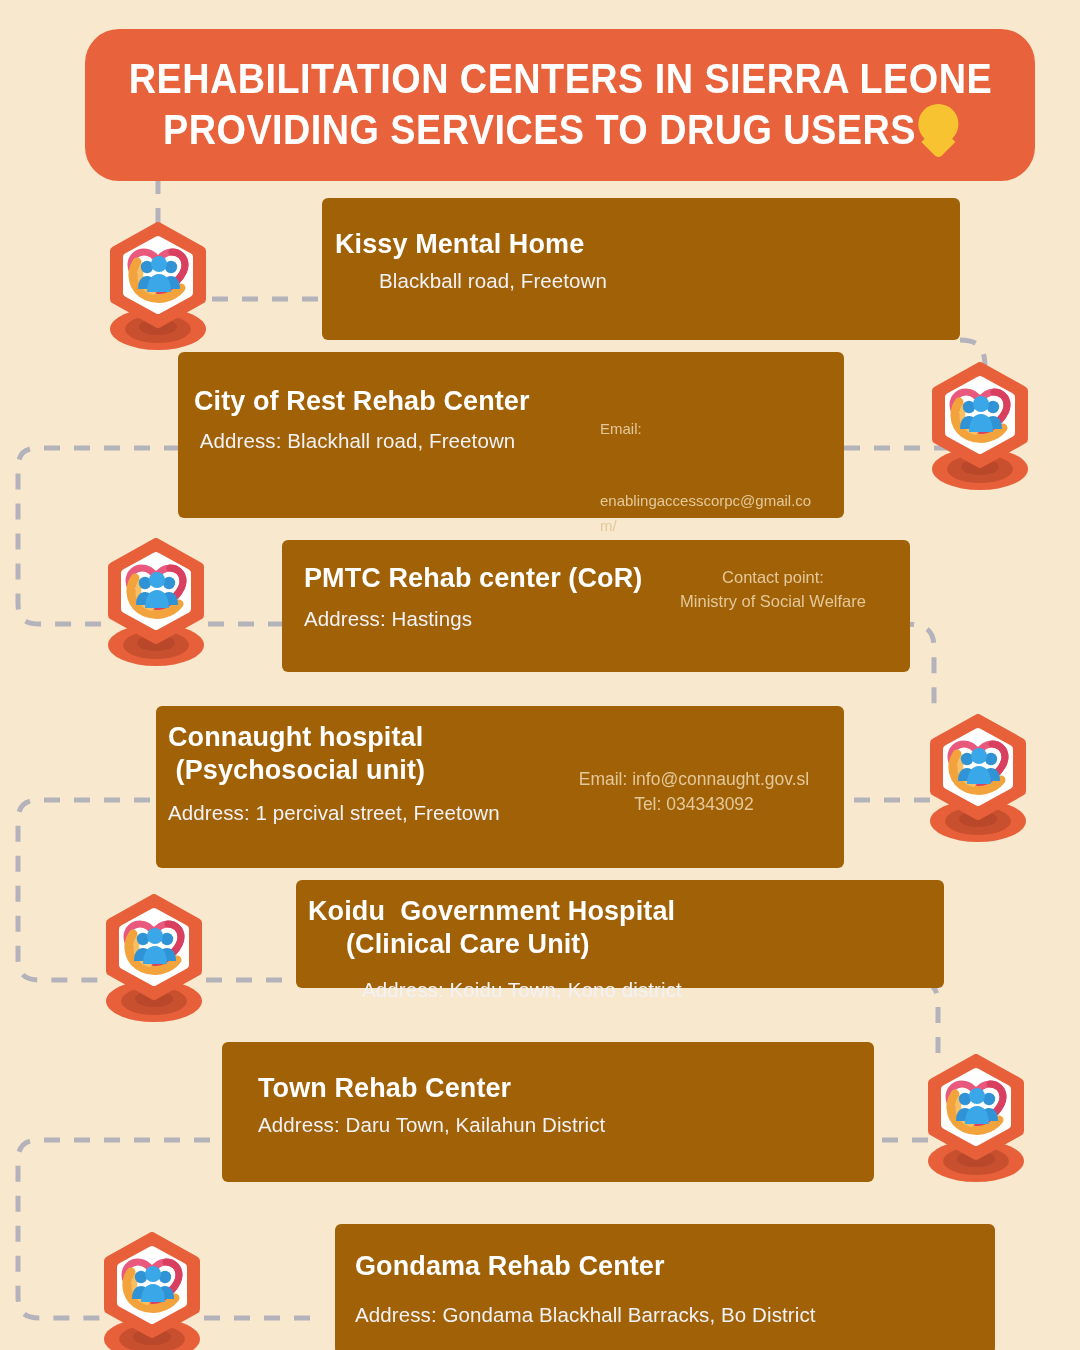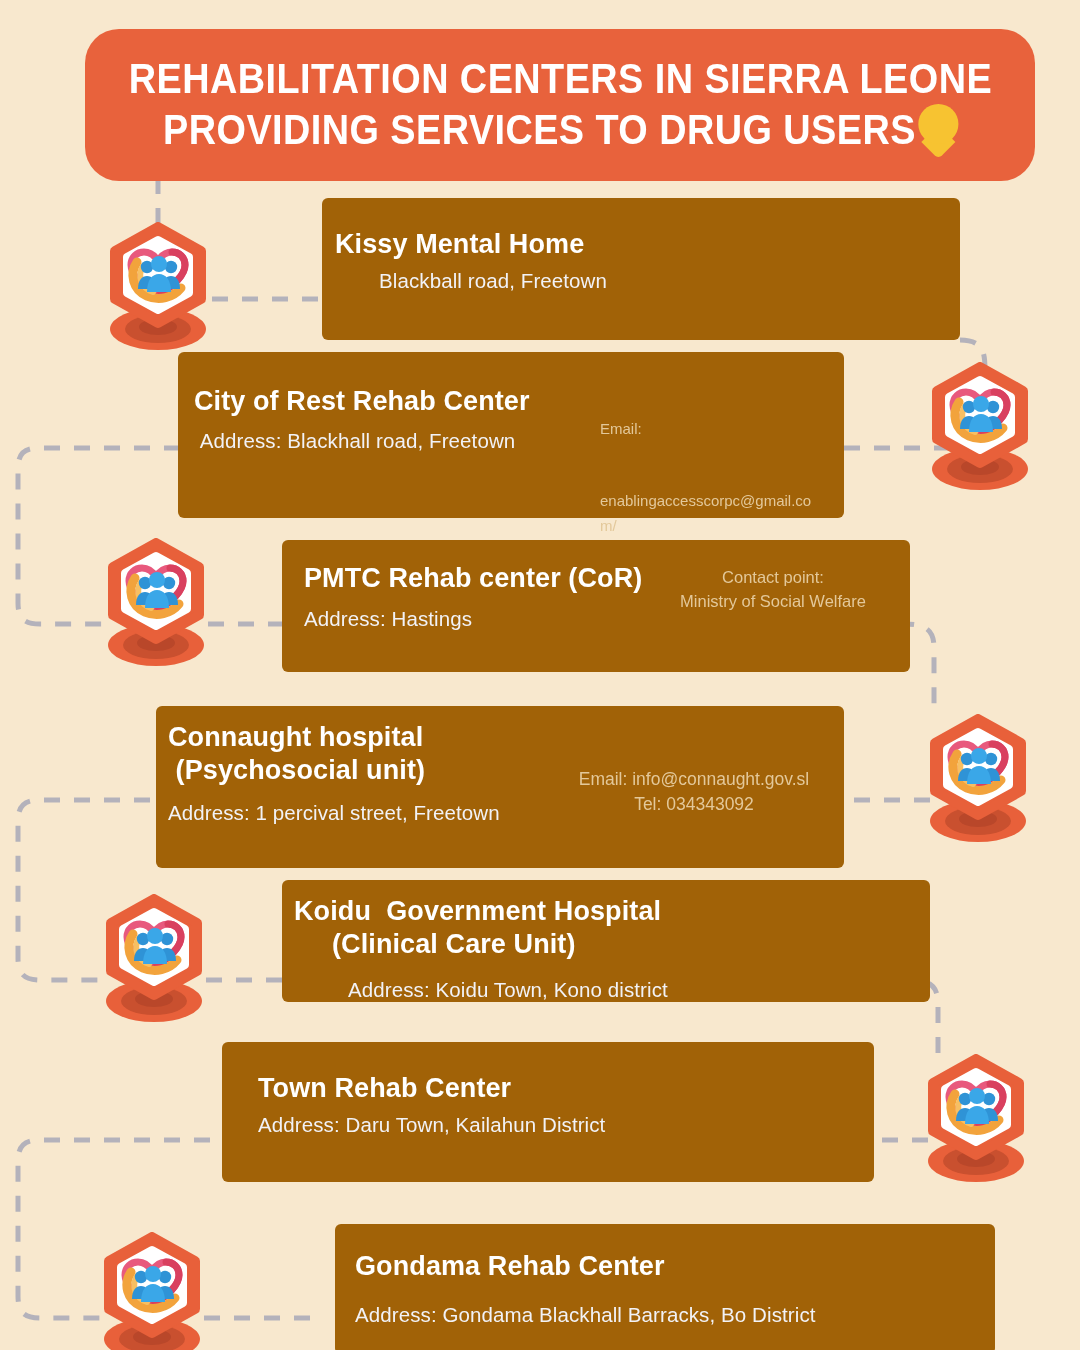--- a/index.html
+++ b/index.html
@@ -231,21 +231,21 @@
   </div>
 
   <div class="card" style="left:156px; top:706px; width:688px; height:162px;">
     <div class="card-title" style="position:absolute; left:12px; top:15px;">Connaught hospital
  (Psychosocial unit)</div>
     <div class="card-sub" style="position:absolute; left:12px; top:94px;">Address: 1 percival street, Freetown</div>
     <div class="card-meta mid" style="left:400px; top:24px; width:276px;margin-top:37px;">Email: info@connaught.gov.sl
 Tel: 034343092</div>
   </div>
 
-  <div class="card" style="left:282px; top:880px; width:648px; height:122px;">
+  <div class="card" style="left:296px; top:880px; width:648px; height:108px;">
     <div class="card-title" style="position:absolute; left:12px; top:15px;">Koidu  Government Hospital
      (Clinical Care Unit)</div>
     <div class="card-sub" style="position:absolute; left:22px; top:97px;margin-left:44px;">Address: Koidu Town, Kono district</div>
   </div>
 
   <div class="card" style="left:222px; top:1042px; width:652px; height:140px;">
     <div class="card-title" style="position:absolute; left:36px; top:30px;">Town Rehab Center</div>
     <div class="card-sub" style="position:absolute; left:36px; top:70px;">Address: Daru Town, Kailahun District</div>
   </div>
 

